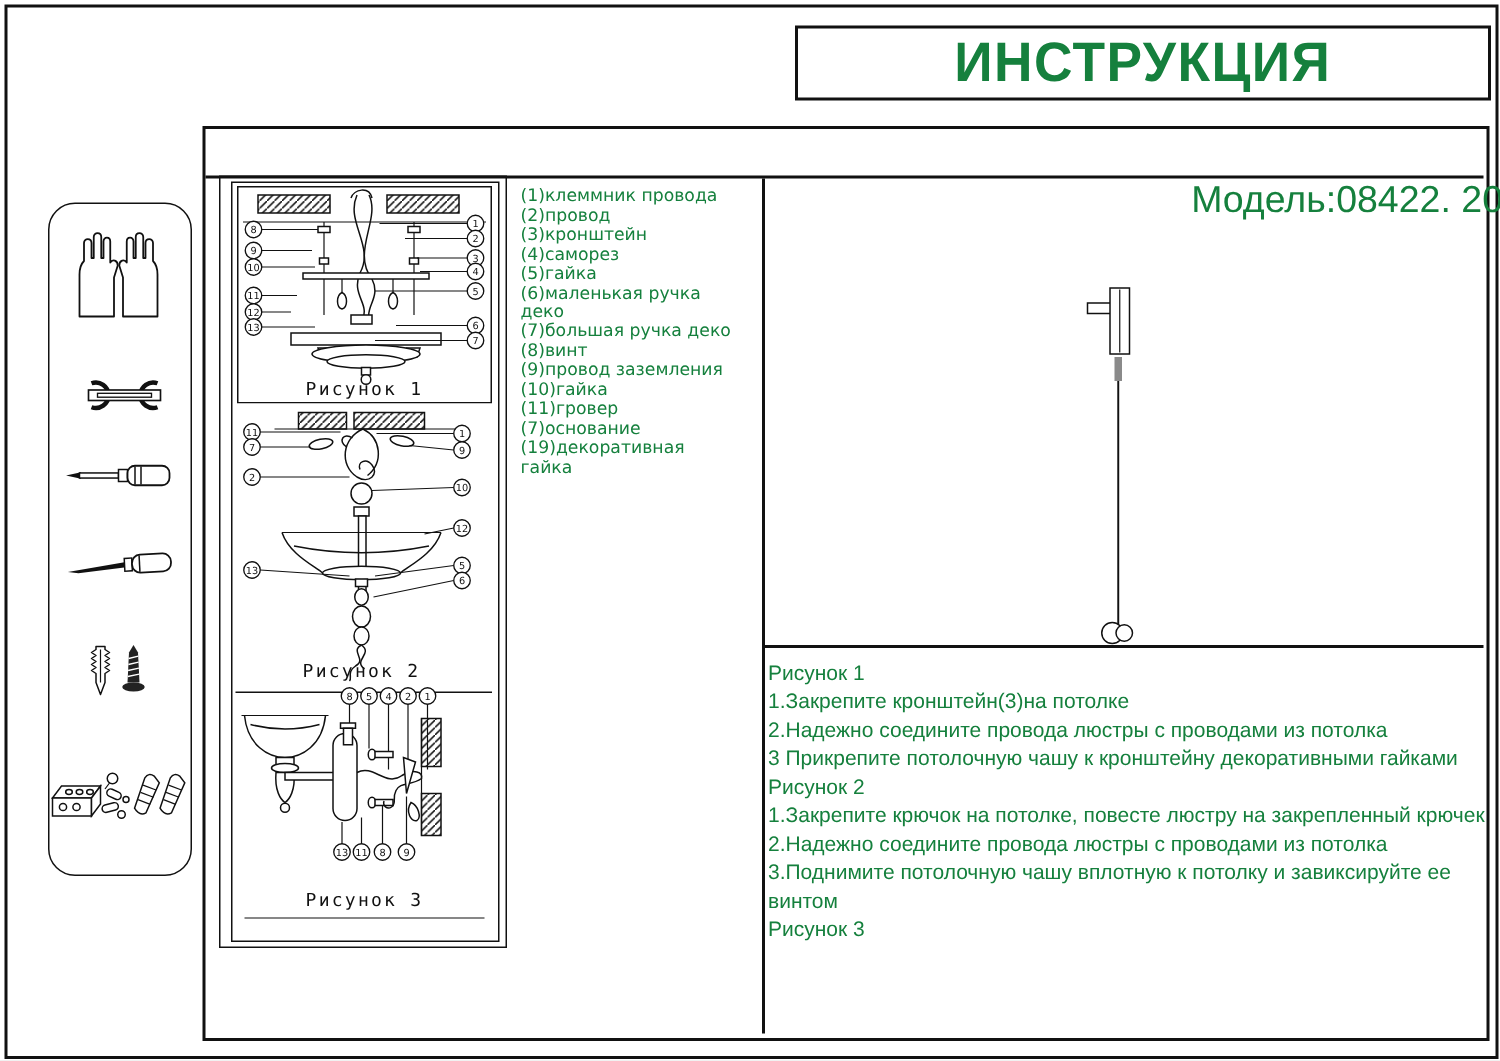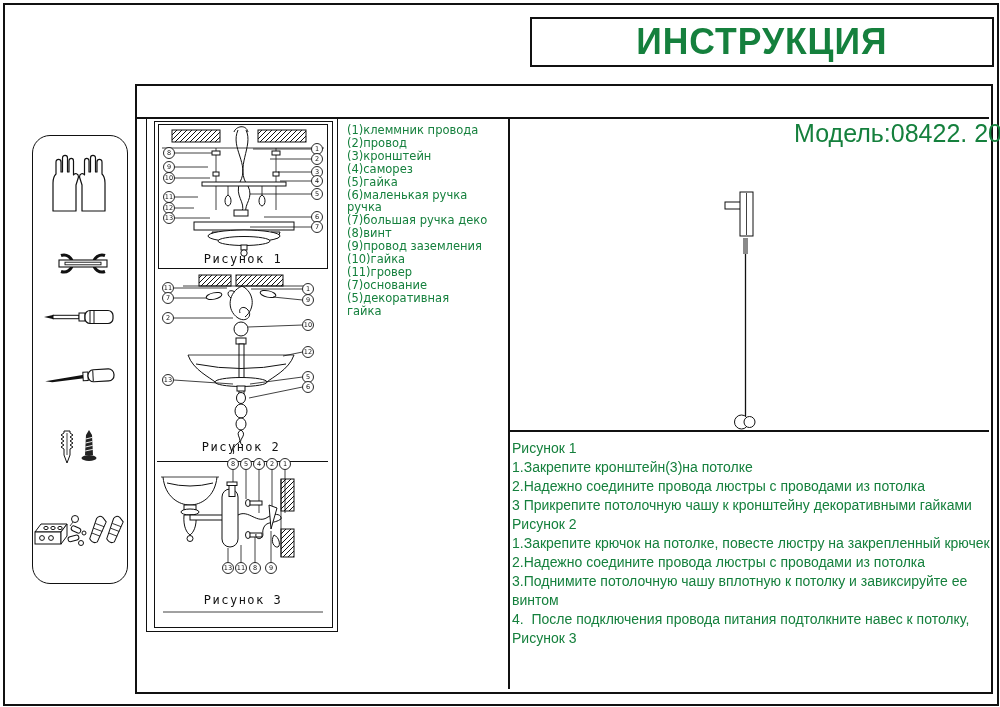--- a/index.html
+++ b/index.html
@@ -48,42 +48,41 @@
 
   <div id="model-label" class="abs">Модель:08422. 20</div>
 
   <div id="parts-list" class="abs">
     <div>(1)клеммник провода</div>
     <div>(2)провод</div>
     <div>(3)кронштейн</div>
     <div>(4)саморез</div>
     <div>(5)гайка</div>
     <div>(6)маленькая ручка</div>
-    <div>ручка</div>
+    <div>деко</div>
     <div>(7)большая ручка деко</div>
     <div>(8)винт</div>
     <div>(9)провод заземления</div>
     <div>(10)гайка</div>
     <div>(11)гровер</div>
     <div>(7)основание</div>
-    <div>(5)декоративная</div>
+    <div>(19)декоративная</div>
     <div>гайка</div>
   </div>
 
   <div id="instructions" class="abs">
     <div>Рисунок 1</div>
     <div>1.Закрепите кронштейн(3)на потолке</div>
     <div>2.Надежно соедините провода люстры с проводами из потолка</div>
     <div>3 Прикрепите потолочную чашу к кронштейну декоративными гайками</div>
     <div>Рисунок 2</div>
     <div>1.Закрепите крючок на потолке, повесте люстру на закрепленный крючек</div>
     <div>2.Надежно соедините провода люстры с проводами из потолка</div>
     <div>3.Поднимите потолочную чашу вплотную к потолку и завиксируйте ее</div>
     <div>винтом</div>
-    <div>4.  После подключения провода питания подтолкните навес к потолку,</div>
     <div>Рисунок 3</div>
   </div>
 
   <svg class="abs" style="left:158px;top:124px;" width="170" height="145" viewBox="0 0 170 145">
     <defs>
       <pattern id="h1" patternUnits="userSpaceOnUse" width="5" height="5">
         <path d="M0,5 L5,0" stroke="#111" stroke-width="1"></path>
       </pattern>
     </defs>
     <rect x="0.5" y="0.5" width="169" height="144" class="sk"></rect>

